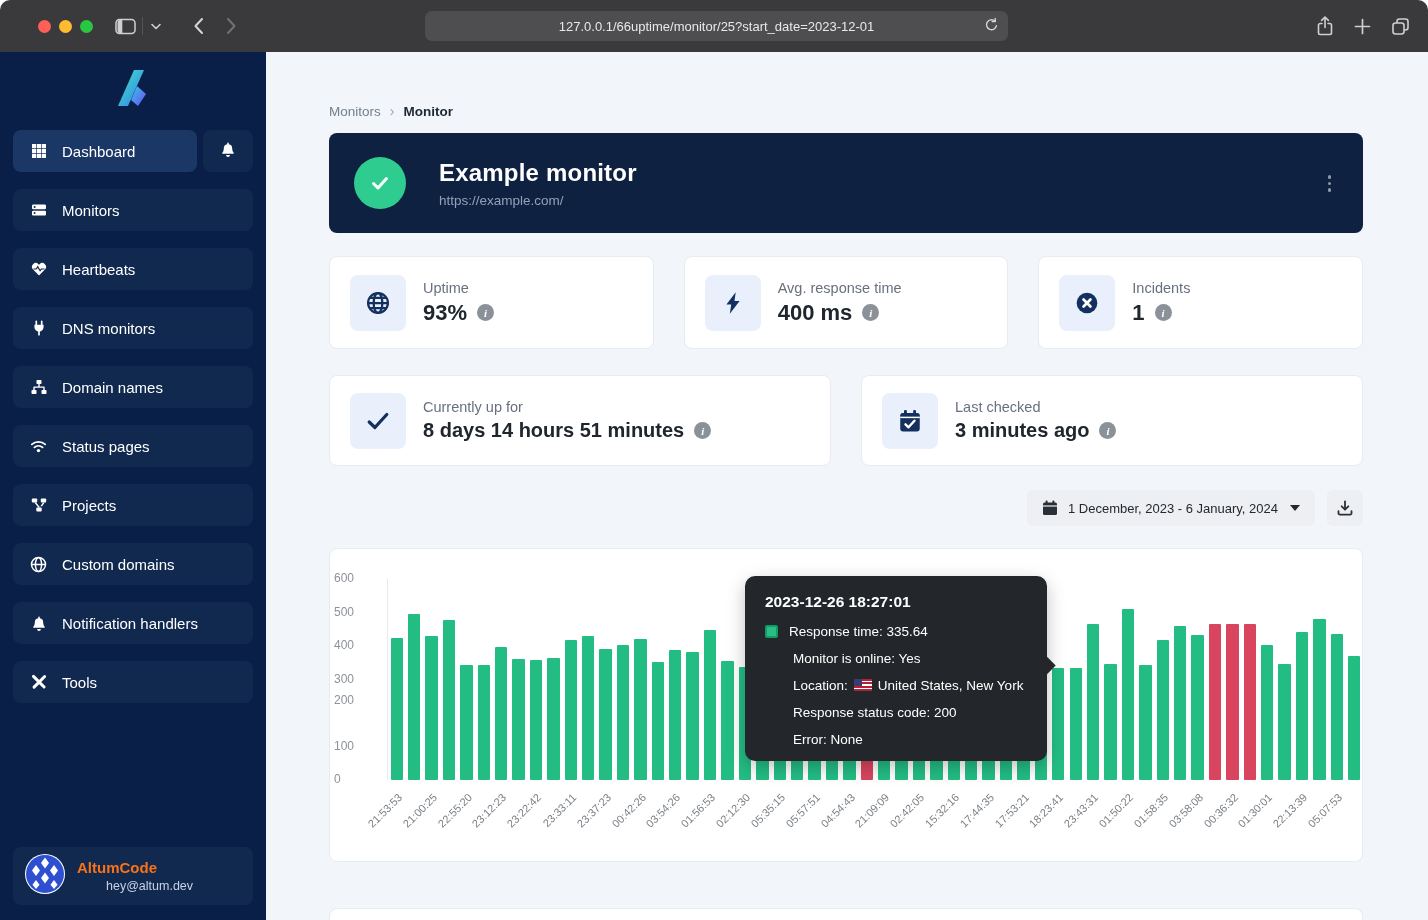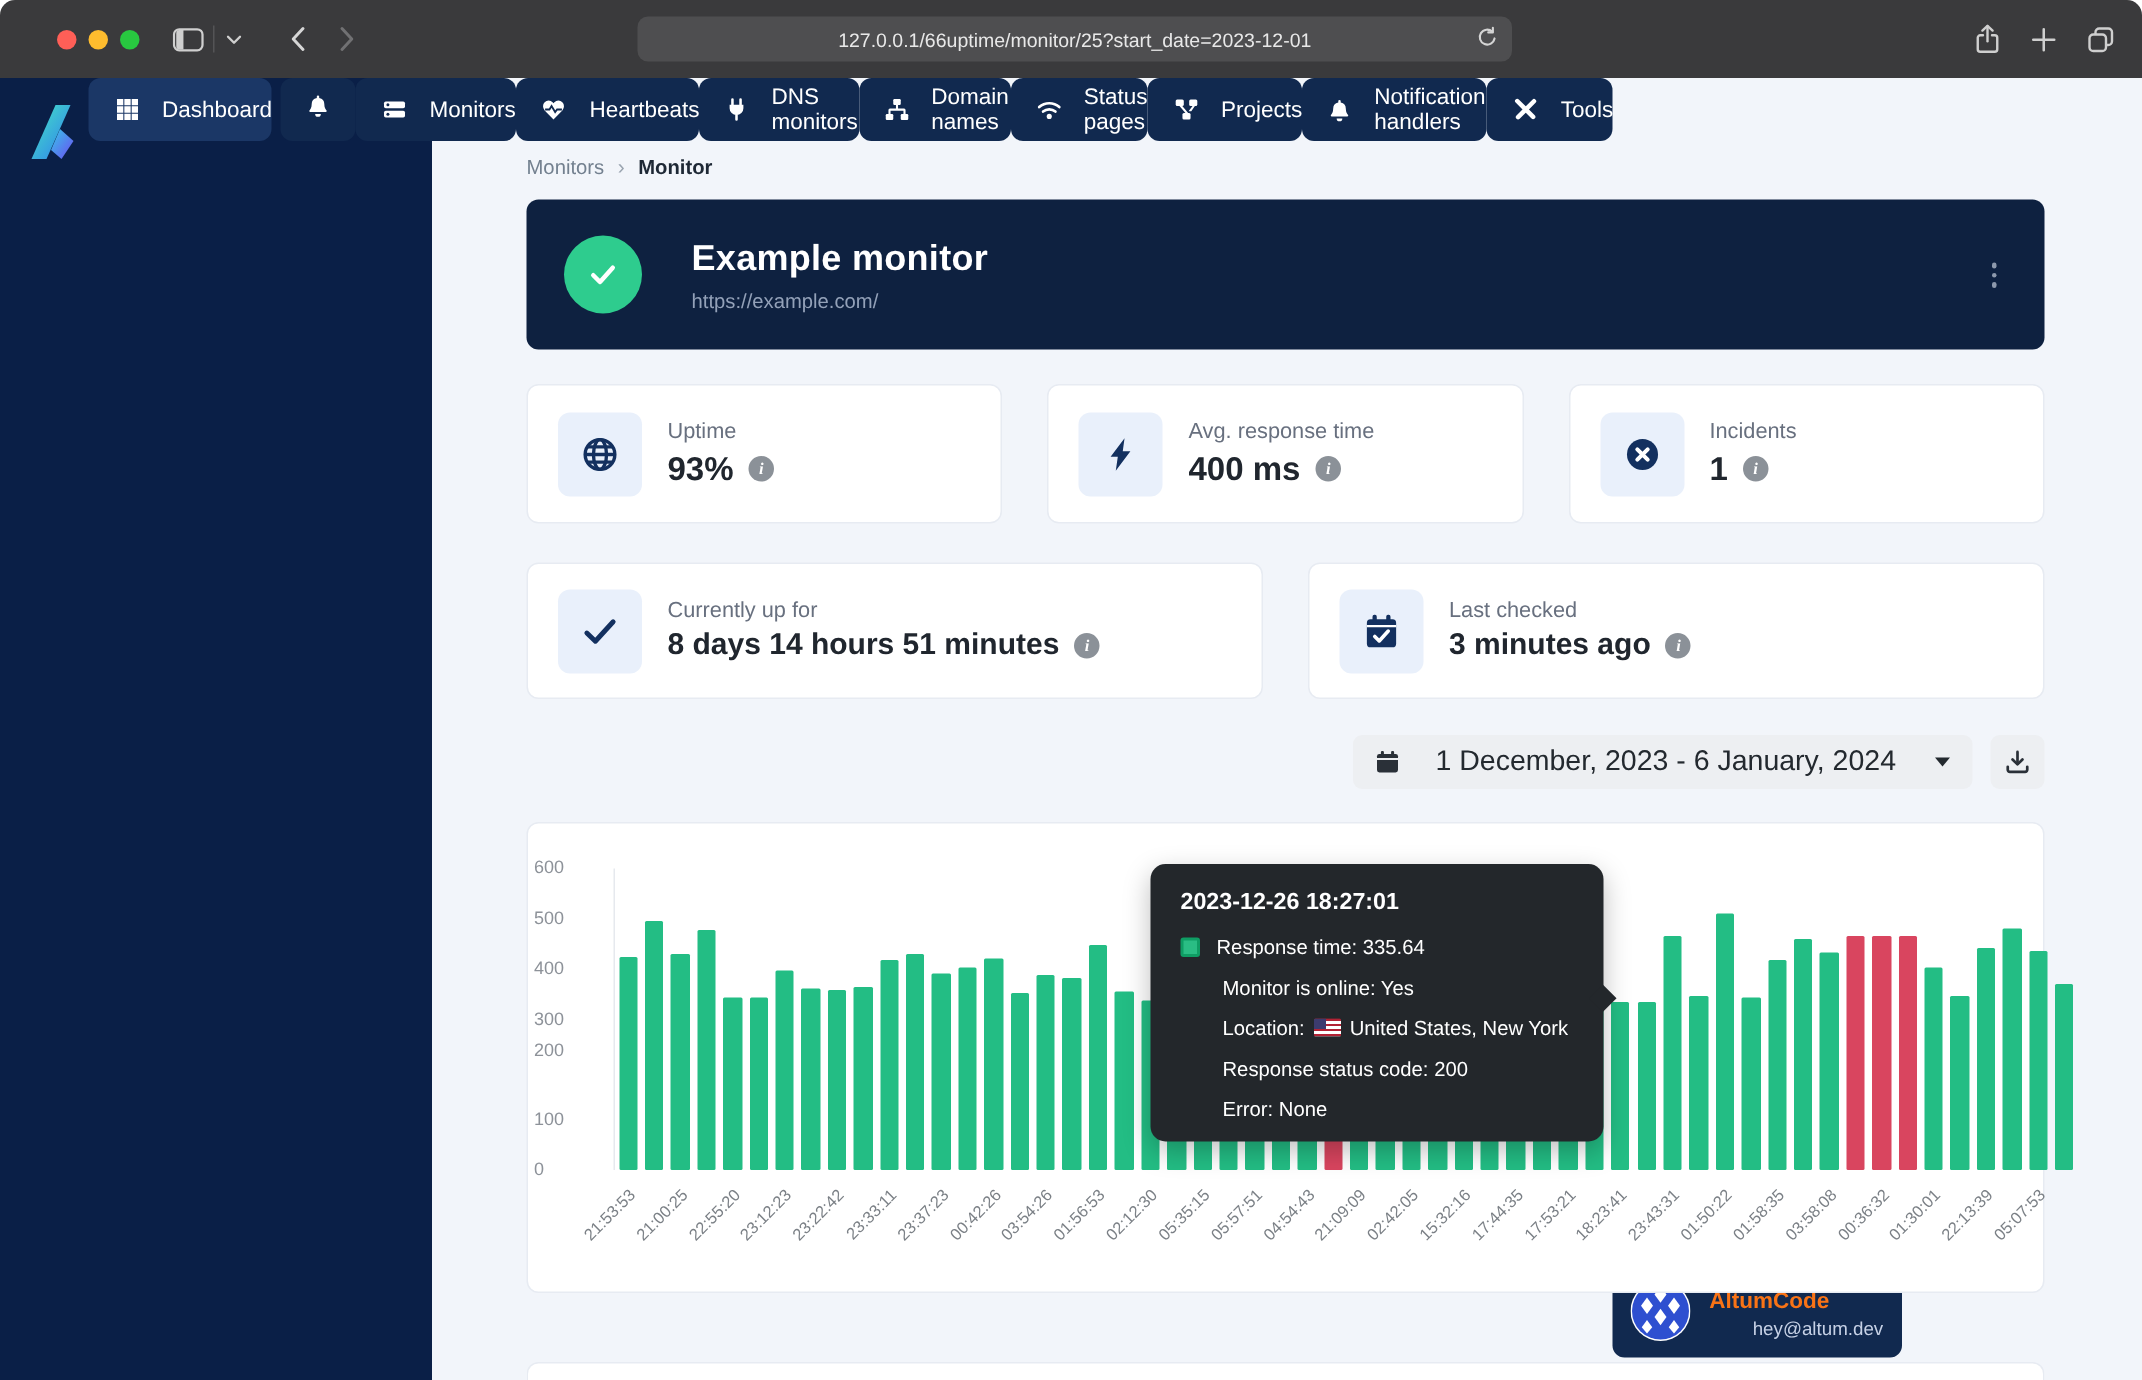--- a/index.html
+++ b/index.html
@@ -16,21 +16,21 @@
   .nav-arrows { display:flex; gap:22px; margin-left:22px; }
   .urlbar { position:absolute; left:425px; top:11px; width:583px; height:30px; background:#4e4e50; border-radius:7px; display:flex; align-items:center; justify-content:center; }
   .urlbar span { font-size:13px; color:#e8e8e8; }
   .urlbar .reload { position:absolute; right:9px; top:5px; }
   .chrome-right { position:absolute; right:18px; top:0; height:52px; display:flex; align-items:center; gap:20px; }
 
   
   .app { display:flex; height:868px; background:#f2f5fa; }
 
   
-  .sidebar { width:288px; background:#0a1f47; display:flex; padding:0 13px; flex-shrink:0; }
+  .sidebar { width:266px; background:#0a1f47; display:flex; flex-direction:column; padding:0 13px; flex-shrink:0; }
   .logo-wrap { display:flex; justify-content:center; margin-top:14px; margin-bottom:20px; }
   .nav-row { display:flex; gap:6px; margin-bottom:17px; }
   .nav-item { height:42px; border-radius:8px; background:#11294f; color:#fff; display:flex; align-items:center; padding-left:17px; gap:15px; font-size:15px; cursor:pointer; flex:1; }
   .nav-item.active { background:#1b3766; }
   .nav-item .ic { width:17px; display:flex; justify-content:center; }
   .bell-btn { width:50px; height:42px; border-radius:8px; background:#11294f; display:flex; align-items:center; justify-content:center; cursor:pointer; }
   .account { margin-top:auto; margin-bottom:15px; background:#11294f; border-radius:8px; height:58px; display:flex; align-items:center; padding:0 12px; gap:12px; cursor:pointer; }
   .account .name { color:#f97316; font-size:15px; font-weight:700; }
   .account .mail { color:#c6d1e6; font-size:12.5px; margin-top:3px;padding-left:29px; }
 
@@ -55,21 +55,21 @@
   .stats.row2 .stat-card { height:91px; }
   .tile { width:56px; height:56px; border-radius:8px; background:#e9f0fb; display:flex; align-items:center; justify-content:center; flex-shrink:0; }
   .stat-body { margin-left:17px; }
   .stat-label { color:#68707f; font-size:14.5px; }
   .stat-value { color:#20262e; font-size:22px; font-weight:700; margin-top:4px; display:flex; align-items:center; gap:10px; }
   .row2 .stat-value { font-size:20px; }
   .info { width:17px; height:17px; border-radius:50%; background:#8b9198; display:inline-flex; align-items:center; justify-content:center; cursor:pointer; flex-shrink:0; }
   .info::after { content:"i"; color:#fff; font-size:11px; font-weight:700; font-family:"Liberation Serif",serif; font-style:italic; }
 
   .toolbar { margin-top:24px; display:flex; justify-content:flex-end; gap:12px; }
-  .date-btn { height:36px; background:#edeff2; border:none; border-radius:6px; display:flex; align-items:center; gap:24px; padding:0 15px; font-size:19px; color:#23292f; font-family:inherit; cursor:pointer; }
+  .date-btn { height:36px; background:#edeff2; border:none; border-radius:6px; display:flex; align-items:center; gap:10px; padding:0 15px; font-size:13px; color:#23292f; font-family:inherit; cursor:pointer; }
   .caret { width:0; height:0; border-left:5px solid transparent; border-right:5px solid transparent; border-top:6px solid #23292f; margin-left:2px; }
   .dl-btn { width:36px; height:36px; background:#edeff2; border:none; border-radius:6px; display:flex; align-items:center; justify-content:center; cursor:pointer; }
 
   
   .chart-card { margin-top:22px; height:314px; background:#fff; border:1px solid #e7ebf2; border-radius:8px; position:relative; }
   .yaxis span { position:absolute; left:4px; width:44px; font-size:12px; color:#8d9299; }
   .plot { position:absolute; left:57px; top:30px; width:975px; height:201px; border-left:1px solid #e6e9ee; }
   .bar { position:absolute; bottom:0; background:#23bd84; border-radius:1px; }
   .bar.down { background:#d9455f; }
   .xlab { position:absolute; top:212px; white-space:nowrap; font-size:11px; color:#7b8086; transform-origin:100% 0; transform:rotate(-45deg); }
@@ -248,20 +248,32 @@
         <div class="nav-item">
       <span class="ic">
             <svg width="16" height="16" viewBox="0 0 16 16" fill="#fff">
               <rect x="0.8" y="1.4" width="5.4" height="4.2" rx="1"></rect>
               <rect x="9.8" y="1.4" width="5.4" height="4.2" rx="1"></rect>
               <rect x="5.3" y="10.4" width="5.4" height="4.2" rx="1"></rect>
               <path d="M3.3 5.6l4 4.8h1.8L5.2 5.6zM12 5.6 9.4 9.2h1.8l2.4-3.6z"></path>
             </svg>
           </span>
       <span>Projects</span>
+    </div>
+      </div>
+    <div class="nav-row">
+        <div class="nav-item">
+      <span class="ic">
+            <svg width="17" height="17" viewBox="0 0 16 16">
+              <circle cx="8" cy="8" r="6.6" stroke="#fff" stroke-width="1.4" fill="none"></circle>
+              <ellipse cx="8" cy="8" rx="2.9" ry="6.6" stroke="#fff" stroke-width="1.4" fill="none"></ellipse>
+              <path d="M1.6 8h12.8" stroke="#fff" stroke-width="1.4"></path>
+            </svg>
+          </span>
+      <span>Custom domains</span>
     </div>
       </div>
     <div class="nav-row">
         <div class="nav-item">
       <span class="ic">
             <svg width="16" height="17" viewBox="0 0 16 16" fill="#fff">
               <path d="M8 15.4a1.9 1.9 0 0 0 1.9-1.9H6.1A1.9 1.9 0 0 0 8 15.4zM13.7 11.2c-.6-.7-1.5-1.9-1.5-4.3a4.2 4.2 0 0 0-3.4-4.1v-.9a.8.8 0 1 0-1.6 0v.9a4.2 4.2 0 0 0-3.4 4.1c0 2.4-.9 3.6-1.5 4.3-.3.4 0 1 .5 1h10.4c.5 0 .8-.6.5-1z"></path>
             </svg>
           </span>
       <span>Notification handlers</span>

